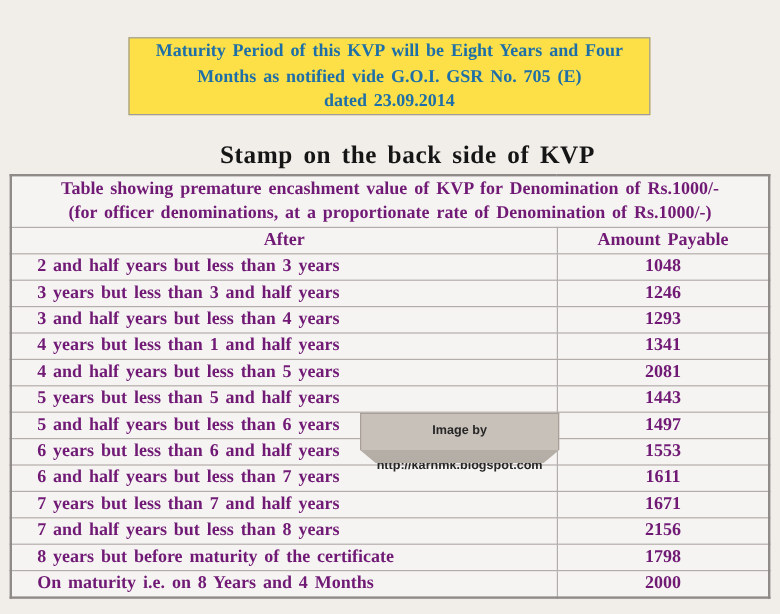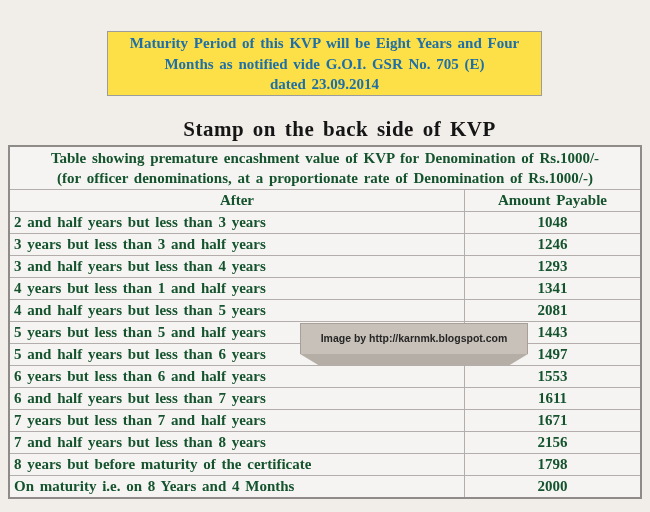--- a/index.html
+++ b/index.html
@@ -55,37 +55,37 @@
     width: 634px;
     border-collapse: collapse;
     background: #f6f4f2;
     border: 2px solid #8f8b89;
     table-layout: fixed;
   }
   .kvp-table td, .kvp-table th {
     border: 1px solid #b3adab;
     font-weight: bold;
     font-size: 15px;
-    color: #14532d;
+    color: #701a75;
     word-spacing: 2px;
   }
   .caption-cell { padding: 1px 2px; }
   .caption-line { text-align: center; line-height: 20px; }
   .col-after  { width: 454px; }
   .col-amount { width: 176px; }
   .header-row th { height: 22px; text-align: center; }
   .data-row td { height: 22px; }
-  .cell-after  { text-align: left; padding-left: 4px; }
+  .cell-after  { text-align: left; padding-left: 21px; }
   .cell-amount { text-align: center; }
 
   .watermark {
     position: absolute;
-    top: 323px;
+    top: 344px;
     left: 300px;
-    width: 228px;
+    width: 166px;
     height: 42px;
     z-index: 5;
     border-radius: 15px;
   }
   .wm-main {
     height: 31px;
     background: #c8c1b9;
     border: 1px solid #a8a098;
     border-bottom: none;
     text-align: center;

